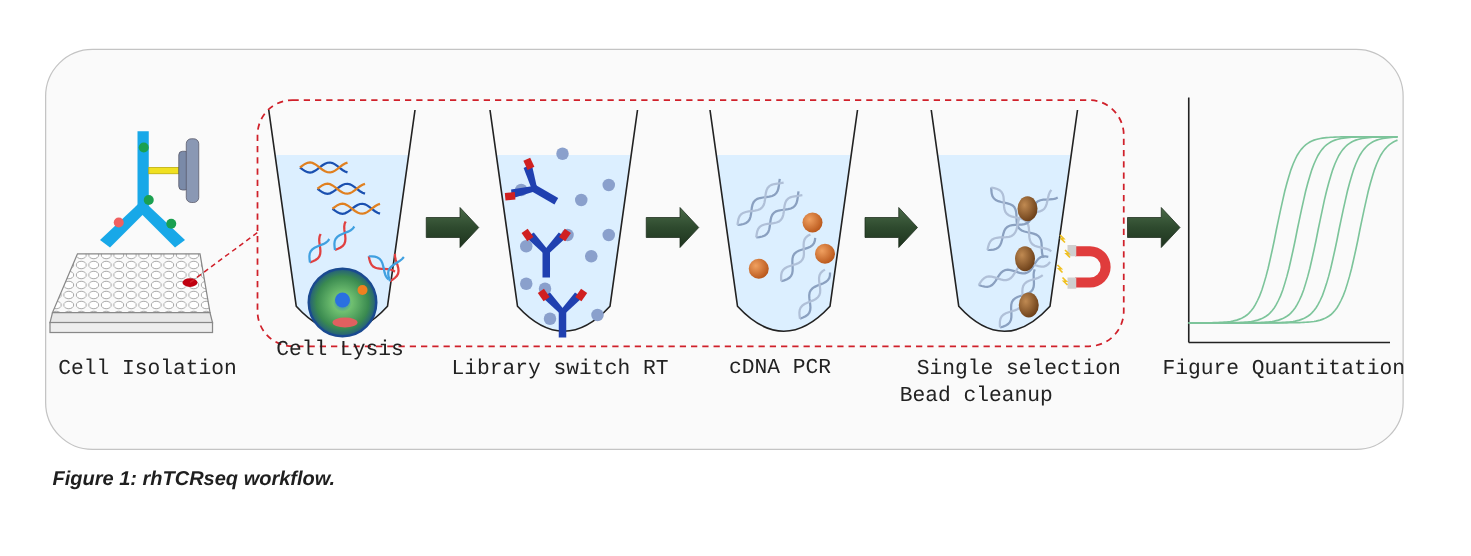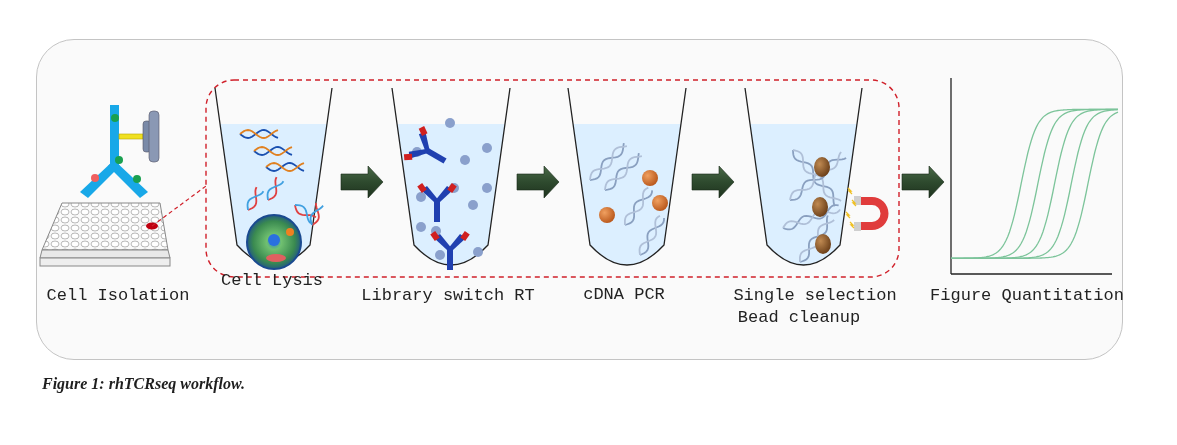--- a/index.html
+++ b/index.html
@@ -1,20 +1,20 @@
 <!DOCTYPE html>
 <html><head>
 <meta charset="utf-8">
 <style>
   html, body { margin:0; padding:0; background:#ffffff; }
   body { width:1177px; height:445px; position:relative; overflow:hidden; font-family:"Liberation Sans", sans-serif; }
   .frame { position:absolute; left:36px; top:39px; width:1087px; height:321px; border:1.5px solid #c4c4c4; border-radius:38px; background:#fafafa; box-sizing:border-box; }
   svg.stage { position:absolute; left:0; top:0; }
   .label { position:absolute; font-family:Liberation Mono, monospace; font-size:17px; color:#222; text-align:center; line-height:22px; white-space:nowrap; transform:translateX(-50%); }
-  .caption { position:absolute; left:42px; top:375px; font-family:Liberation Serif, serif; font-weight:bold; font-style:italic; font-size:16px; color:#1f1f1f; }
+  .caption { position:absolute; left:42px; top:375px; font-family:Liberation Sans, sans-serif; font-weight:bold; font-style:italic; font-size:16px; color:#1f1f1f; }
 </style>
 </head>
 <body>
 
 <div class="frame"></div>
 
 <svg class="stage" width="1177" height="445" viewBox="0 0 1177 445">
   <defs>
     <linearGradient id="arrowGrad" x1="0" y1="0" x2="0" y2="1">
       <stop offset="0" stop-color="#4a6a48"></stop>
@@ -215,16 +215,16 @@
         <path d="M951.0,258.3L952.7,258.3L954.3,258.3L956.0,258.3L957.7,258.3L959.4,258.3L961.0,258.3L962.7,258.3L964.4,258.3L966.0,258.3L967.7,258.3L969.4,258.3L971.0,258.3L972.7,258.3L974.4,258.3L976.0,258.3L977.7,258.3L979.4,258.3L981.1,258.3L982.7,258.3L984.4,258.3L986.1,258.3L987.7,258.3L989.4,258.3L991.1,258.3L992.8,258.3L994.4,258.3L996.1,258.3L997.8,258.3L999.4,258.3L1001.1,258.3L1002.8,258.3L1004.4,258.3L1006.1,258.3L1007.8,258.3L1009.5,258.3L1011.1,258.3L1012.8,258.3L1014.5,258.3L1016.1,258.3L1017.8,258.3L1019.5,258.3L1021.1,258.3L1022.8,258.3L1024.5,258.3L1026.2,258.3L1027.8,258.3L1029.5,258.3L1031.2,258.2L1032.8,258.2L1034.5,258.2L1036.2,258.2L1037.8,258.1L1039.5,258.1L1041.2,258.0L1042.9,257.9L1044.5,257.8L1046.2,257.7L1047.9,257.6L1049.5,257.4L1051.2,257.2L1052.9,256.9L1054.5,256.5L1056.2,256.1L1057.9,255.5L1059.5,254.9L1061.2,254.0L1062.9,253.0L1064.6,251.8L1066.2,250.3L1067.9,248.4L1069.6,246.2L1071.2,243.5L1072.9,240.2L1074.6,236.5L1076.3,232.0L1077.9,226.9L1079.6,221.1L1081.3,214.6L1082.9,207.6L1084.6,200.0L1086.3,192.0L1087.9,183.8L1089.6,175.7L1091.3,167.7L1093.0,160.1L1094.6,153.0L1096.3,146.6L1098.0,140.8L1099.6,135.7L1101.3,131.2L1103.0,127.4L1104.6,124.2L1106.3,121.5L1108.0,119.3L1109.7,117.4L1111.3,115.9L1113.0,114.7L1114.7,113.6L1116.3,112.8L1118.0,112.1" fill="none" stroke="#7cc49a" stroke-width="1.3"></path>
       </g>
   </g>
 </svg>
 
 <div class="label" style="left:118px; top:285px;">Cell Isolation</div>
 <div class="label" style="left:272px; top:270px;">Cell Lysis</div>
 <div class="label" style="left:448px; top:285px;">Library switch RT</div>
 <div class="label" style="left:624px; top:284px;">cDNA PCR</div>
 <div class="label" style="left:803px; top:285px;margin-left:12px;">Single selection</div>
-<div class="label" style="left:799px; top:307px;">Bead cleanup</div>
+<div class="label" style="left:781px; top:307px;">Bead cleanup</div>
 <div class="label" style="left:1027px; top:285px;">Figure Quantitation</div>
 
 <div class="caption">Figure 1: rhTCRseq workflow.</div>
 
 </body></html>

